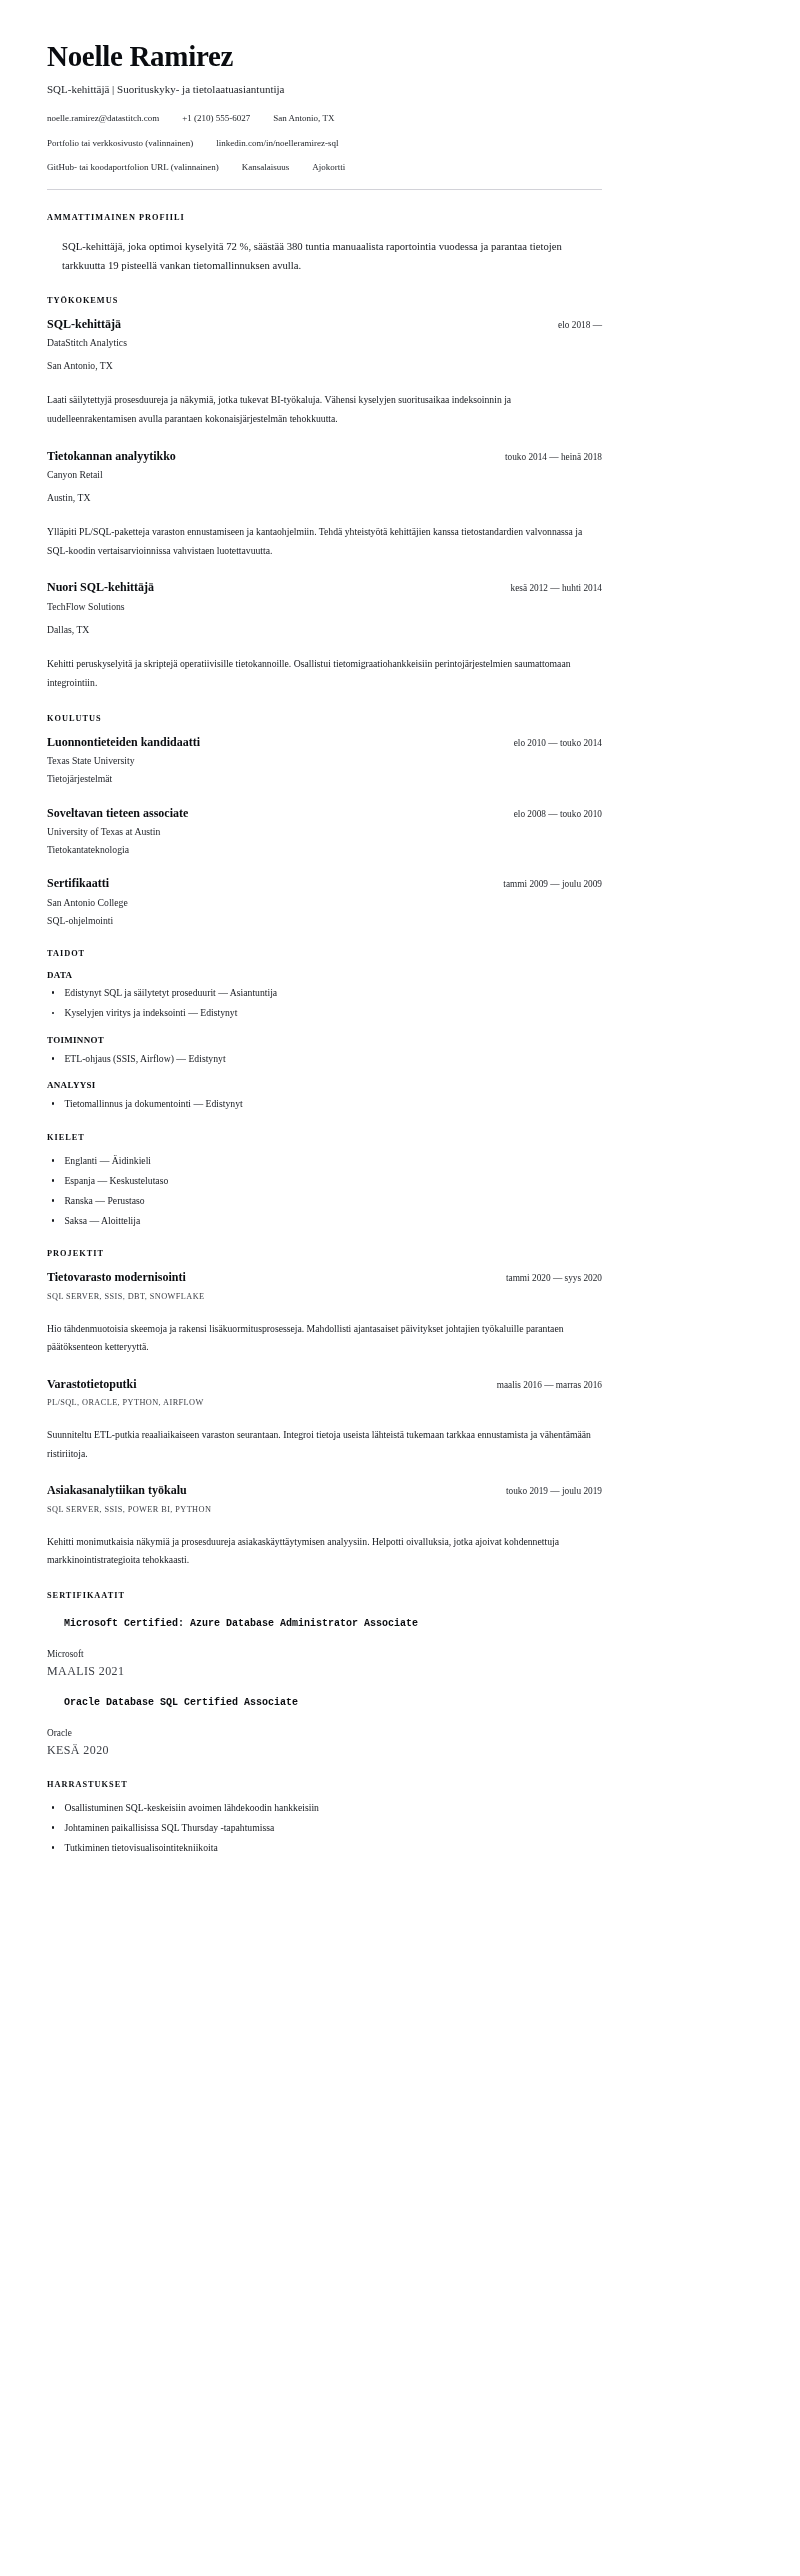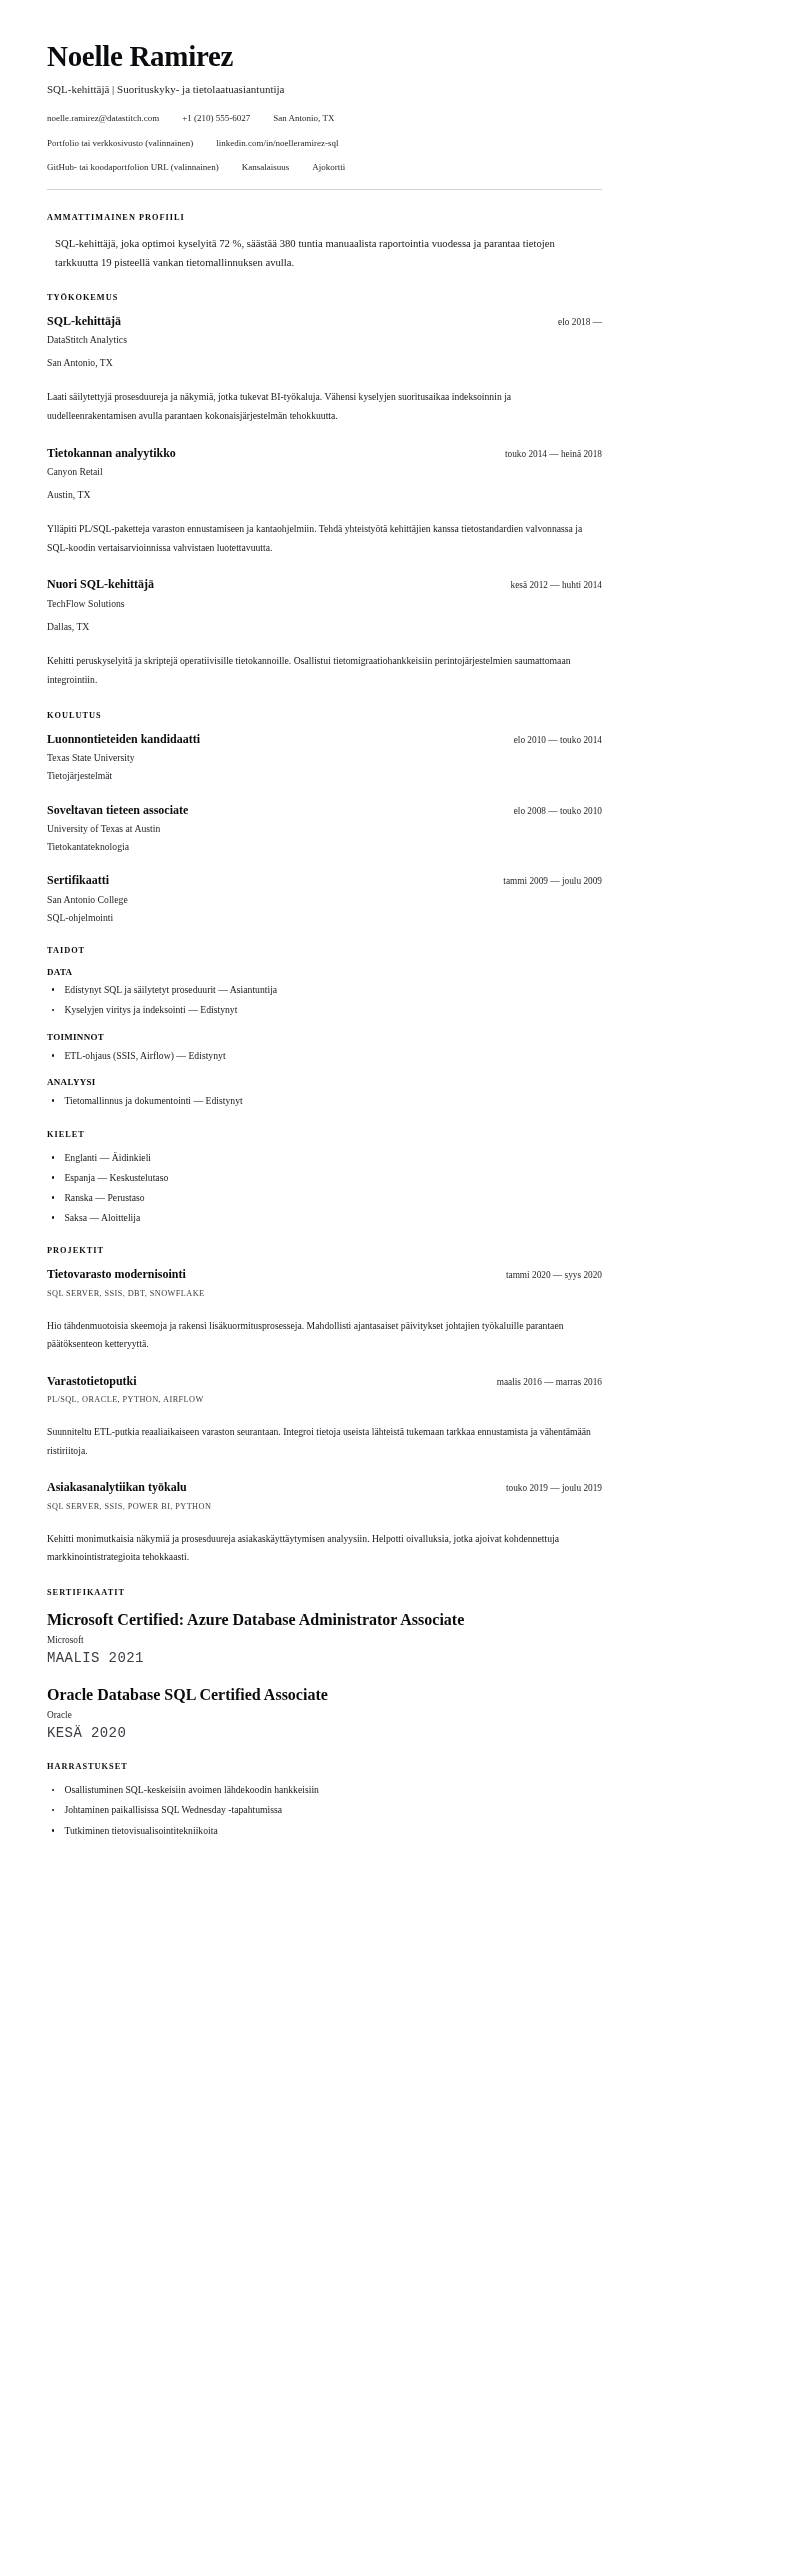--- a/index.html
+++ b/index.html
@@ -64,21 +64,21 @@
     text-transform: uppercase;
     color: #0a0c10;
     margin: 0 0 12px 0;
   }
   .section + .section { margin-top: 21.4px; }
 
   
   .summary-text {
     font-size: 10.7px;
     line-height: 1.72;
-    margin: 8px;
+    margin: 15px;
     color: #15181e;
     max-width: 601px;
   }
 
   
   .entry { margin-bottom: 20px; }
   .entry:last-child { margin-bottom: 0; }
   .entry-head {
     display: flex;
     justify-content: space-between;
@@ -165,39 +165,39 @@
     width: 2.7px;
     height: 2.7px;
     border-radius: 50%;
     background: #15181e;
   }
 
   
   .cert { margin-bottom: 17.4px; }
   .cert:last-child { margin-bottom: 0; }
   .cert-name {
-    font-size: 16px;
-    font-weight: 700;
-    color: #0a0c10;
-    margin: 0;
+    font-size: 10px;
+    font-weight: 700;
+    color: #0a0c10;
+    margin: 17px;
     line-height: 1.35;
+    font-family: Liberation Mono, monospace;
   }
   .cert-issuer {
     font-size: 9.3px;
     color: #1d2026;
     margin: 3.3px 0 0 0;
     line-height: 1.4;
   }
   .cert-date {
-    font-size: 14px;
+    font-size: 12px;
     letter-spacing: 0.4px;
     color: #3a3d44;
     margin: 3.3px 0 0 0;
     text-transform: uppercase;
-    font-family: Liberation Mono, monospace;
   }
 </style>
 </head>
 <body>
 
 <div class="page">
 
   <header>
     <h1 class="cv-name">Noelle Ramirez</h1>
     <div class="cv-headline">SQL-kehittäjä | Suorituskyky- ja tietolaatuasiantuntija</div>
@@ -372,19 +372,19 @@
       <p class="cert-name">Oracle Database SQL Certified Associate</p>
       <p class="cert-issuer">Oracle</p>
       <p class="cert-date">Kesä 2020</p>
     </div>
   </section>
 
   <section class="section">
     <h2 class="section-title">Harrastukset</h2>
     <ul class="bullets">
       <li>Osallistuminen SQL-keskeisiin avoimen lähdekoodin hankkeisiin</li>
-      <li>Johtaminen paikallisissa SQL Wednesday -tapahtumissa</li>
+      <li>Johtaminen paikallisissa SQL Thursday -tapahtumissa</li>
       <li>Tutkiminen tietovisualisointitekniikoita</li>
     </ul>
   </section>
 
 </div>
 
 
 </body></html>

